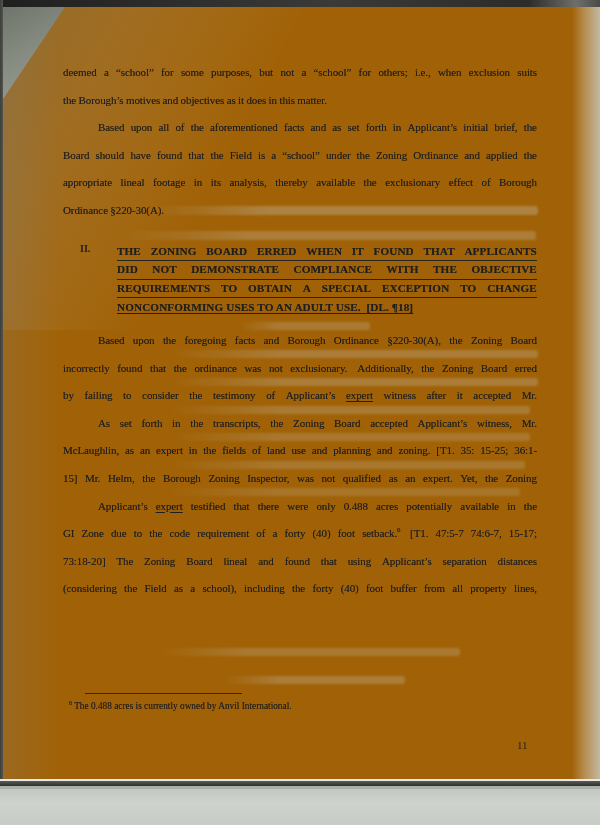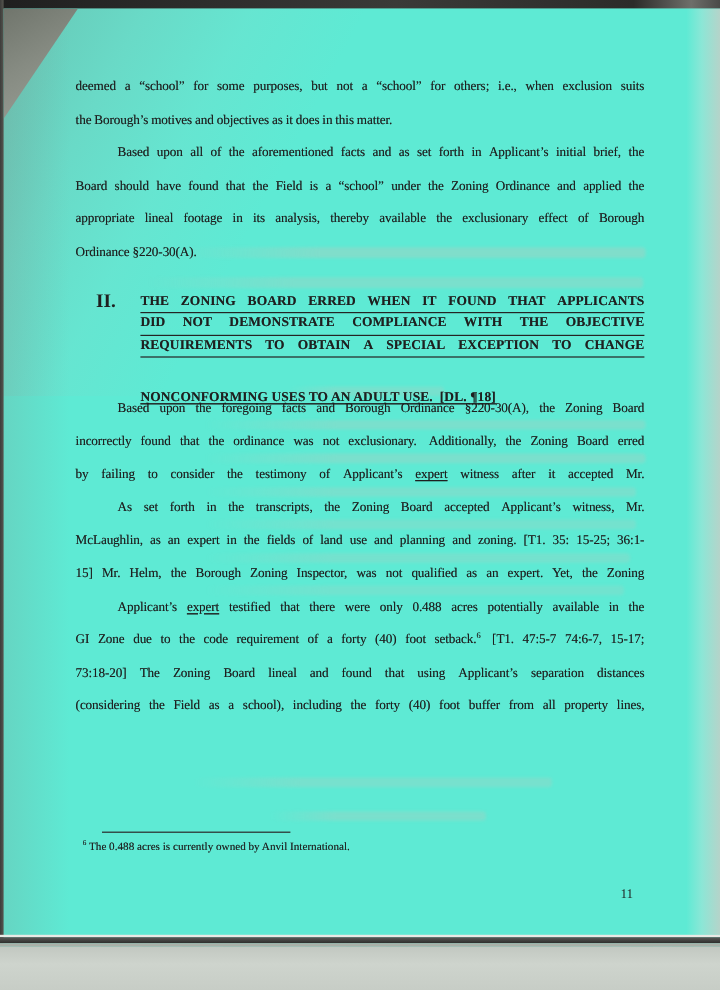--- a/index.html
+++ b/index.html
@@ -1,19 +1,19 @@
 <!DOCTYPE html>
 <html><head>
 <meta charset="utf-8">
 <title>Scanned Brief Page 11</title>
 <style>
   html,body{margin:0;padding:0;background:#888;}
   .scan{
     position:relative; width:600px; height:825px; overflow:hidden;
-    background:#5eead4;
+    background:#a16207;
     font-family:"Liberation Serif","DejaVu Serif",serif;
     color:#1f1f1f;
   }
   
   .top-edge{position:absolute;left:0;top:0;width:600px;height:7px;
     background:linear-gradient(90deg,#1f1f1f 0%,#3a3a38 55%,#2c2c2a 88%,#6e6e6a 96%,#4a4a48 100%);}
   .left-edge{position:absolute;left:0;top:0;width:3px;height:786px;
     background:linear-gradient(90deg,#3c3c3a,#55554f);}
   .corner-fold{position:absolute;left:3px;top:7px;width:62px;height:92px;
     background:linear-gradient(150deg,#70756c 0%,#868b82 45%,#9ca198 100%);
@@ -37,26 +37,26 @@
   
   .textcol{position:absolute;left:63px;width:474px;}
   .tline{height:27.6px;line-height:27.6px;white-space:nowrap;
     font-size:11px;letter-spacing:-0.1px;word-spacing:-0.2px;
     text-shadow:0 0 .4px rgba(20,20,20,.55);}
   .tline.just{display:flex;justify-content:space-between;align-items:baseline;white-space:normal;}
   .tline.indent{padding-left:35px;}
   .tline u{text-decoration:underline;text-underline-offset:1.5px;}
   sup{font-size:7px;vertical-align:super;line-height:0;}
   
-  .heading-num{position:absolute;left:80px;top:243px;font-weight:bold;font-size:16px;}
+  .heading-num{position:absolute;left:80px;top:243px;font-weight:bold;font-size:10px;}
   .heading{position:absolute;left:117px;top:243px;width:420px;font-weight:bold;}
   .heading .tline{font-size:11.2px;letter-spacing:.1px;word-spacing:0;height:18.6px;line-height:18.6px;}
   .heading .tline.just{height:17.2px;line-height:17.2px;border-bottom:1.2px solid #242424;margin-bottom:.2px;}
   .heading .tline:not(.just){text-decoration:underline;text-underline-offset:2px;
-    text-decoration-thickness:1.2px;width:max-content;margin-top:24px;}
+    text-decoration-thickness:1.2px;width:max-content;}
   
   .fn-rule{position:absolute;left:85px;top:693px;width:157px;height:0;border-top:1.4px solid #2a2a2a;}
   .footnote{position:absolute;left:69px;top:699px;width:420px;}
   .footnote .tline{height:14px;line-height:14px;font-size:9.3px;letter-spacing:0;word-spacing:0;}
   .footnote sup{font-size:6px;}
   .pagenum{position:absolute;left:517px;top:719px;font-size:11px;margin-top:20px;}
 </style>
 </head>
 <body>
 

